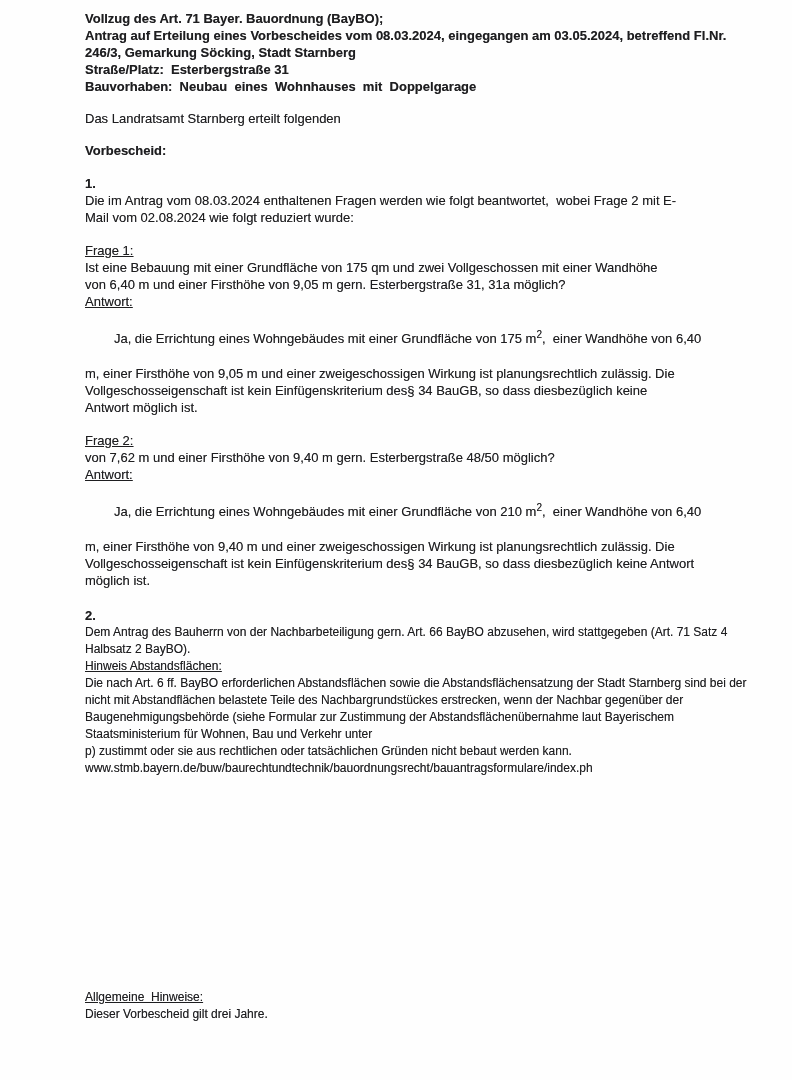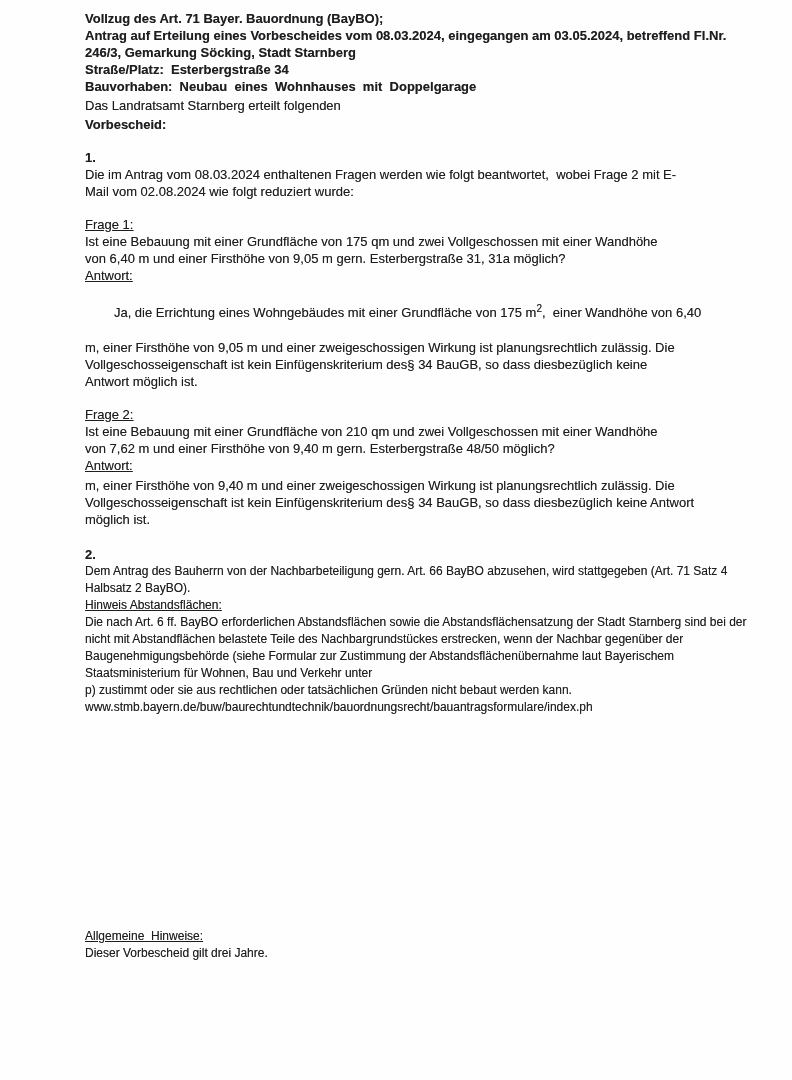--- a/index.html
+++ b/index.html
@@ -11,41 +11,41 @@
     padding:10px 0 0 85px;
     font-family:"Liberation Sans", sans-serif;
     color:#1e1e20;
     overflow:hidden;
     text-shadow:0 0 0.5px rgba(30,30,32,0.55);
   }
   .line { white-space:pre; line-height:17px; font-size:13px; }
   .sm .line, .line.sm { font-size:12px; }
   .bold { font-weight:bold; }
   .ul { text-decoration:underline; }
-  .gap1 { margin-top:2px; }
+  .gap1 { margin-top:15px; }
   .gap2 { margin-top:16px; }
   .gap3 { margin-top:18px; }
   .ansgap { margin-top:3px; }
   .bigspacer { height:212px; }
   .supscript {
     font-size:10px;
     position:relative;
     top:-5px;
   }
 </style>
 </head>
 <body>
 
 <div class="page">
 
   <div>
     <div class="line bold">Vollzug des Art. 71 Bayer. Bauordnung (BayBO);</div>
     <div class="line bold">Antrag auf Erteilung eines Vorbescheides vom 08.03.2024, eingegangen am 03.05.2024, betreffend Fl.Nr.</div>
     <div class="line bold">246/3, Gemarkung Söcking, Stadt Starnberg</div>
-    <div class="line bold">Straße/Platz:  Esterbergstraße 34</div>
+    <div class="line bold">Straße/Platz:  Esterbergstraße 31</div>
     <div class="line bold">Bauvorhaben:  Neubau  eines  Wohnhauses  mit  Doppelgarage</div>
   </div>
 
   <div class="line gap1">Das Landratsamt Starnberg erteilt folgenden</div>
 
   <div class="line bold gap1">Vorbescheid:</div>
 
   <div>
     <div class="line bold gap2">1.</div>
     <div class="line">Die im Antrag vom 08.03.2024 enthaltenen Fragen werden wie folgt beantwortet,  wobei Frage 2 mit E-</div>
@@ -62,24 +62,26 @@
         <span>Ja, die Errichtung eines Wohngebäudes mit einer Grundfläche von 175 m</span><span class="supscript">2</span><span>,  einer Wandhöhe von 6,40</span>
       </div>
       <div class="line">m, einer Firsthöhe von 9,05 m und einer zweigeschossigen Wirkung ist planungsrechtlich zulässig. Die</div>
       <div class="line">Vollgeschosseigenschaft ist kein Einfügenskriterium des§ 34 BauGB, so dass diesbezüglich keine</div>
       <div class="line">Antwort möglich ist.</div>
     </div>
   </div>
 
   <div>
     <div class="line gap2"><span class="ul">Frage 2:</span></div>
-    <div class="line">Ist eine Bebauung mit einer Grundfläche von 210 qm und zwei Vollgeschossen mit einer Wandhöhe</div>
     <div class="line">von 7,62 m und einer Firsthöhe von 9,40 m gern. Esterbergstraße 48/50 möglich?</div>
     <div class="line"><span class="ul">Antwort:</span></div>
     <div class="ansgap">
+      <div class="line">
+        <span>Ja, die Errichtung eines Wohngebäudes mit einer Grundfläche von 210 m</span><span class="supscript">2</span><span>,  einer Wandhöhe von 6,40</span>
+      </div>
       <div class="line">m, einer Firsthöhe von 9,40 m und einer zweigeschossigen Wirkung ist planungsrechtlich zulässig. Die</div>
       <div class="line">Vollgeschosseigenschaft ist kein Einfügenskriterium des§ 34 BauGB, so dass diesbezüglich keine Antwort</div>
       <div class="line">möglich ist.</div>
     </div>
   </div>
 
   <div>
     <div class="line bold gap3">2.</div>
     <div class="line sm">Dem Antrag des Bauherrn von der Nachbarbeteiligung gern. Art. 66 BayBO abzusehen, wird stattgegeben (Art. 71 Satz 4</div>
     <div class="line sm">Halbsatz 2 BayBO).</div>

